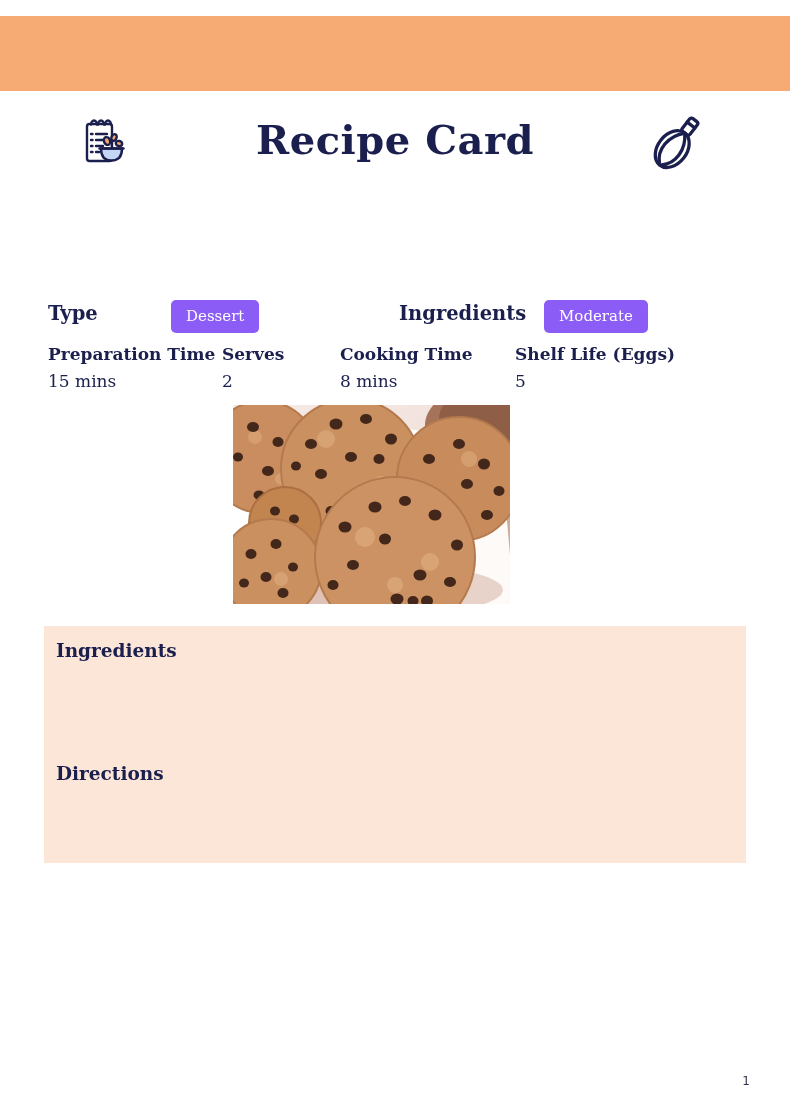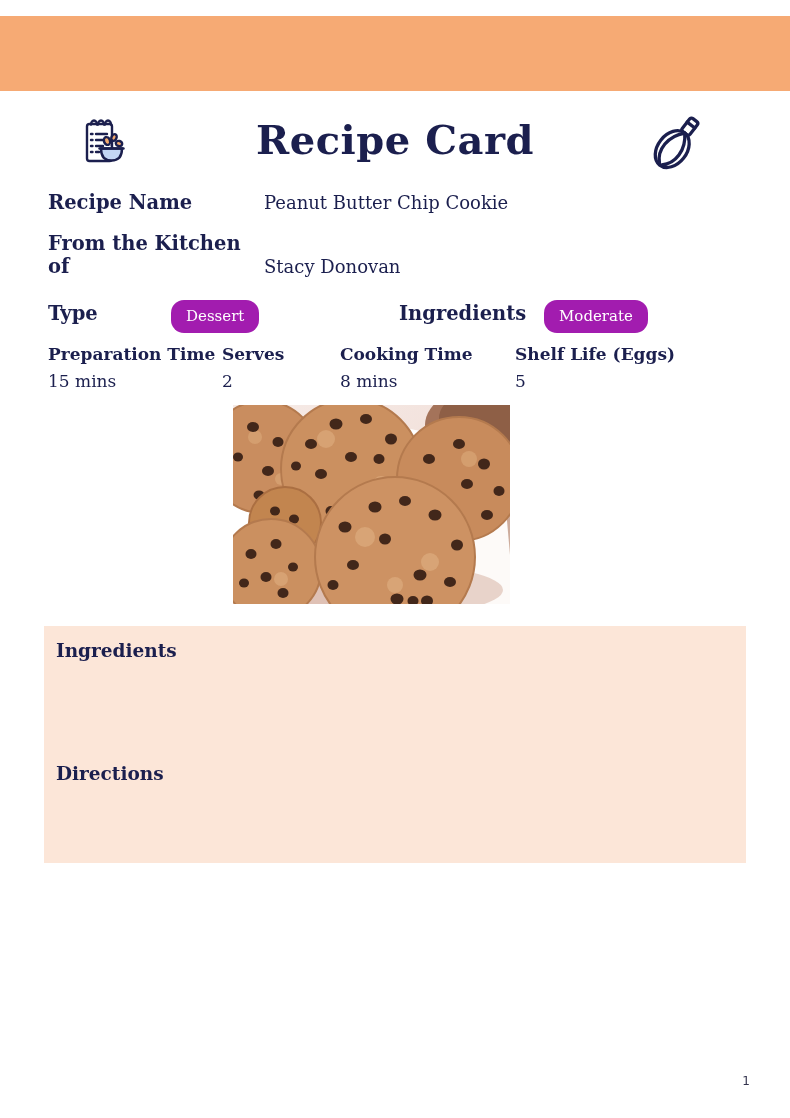--- a/index.html
+++ b/index.html
@@ -57,28 +57,28 @@
   }
   .field-value { font-size: 18px; }
 
   .row-type { position: absolute; top: 284px; left: 0; width: 688px; height: 36px; }
   .type-label       { position: absolute; left: 48px;  top: 2px; font-size: 19.5px; font-weight: bold; }
   .difficulty-label { position: absolute; left: 399px; top: 2px; font-size: 19.5px; font-weight: bold; }
   .pill-button {
     position: absolute;
     top: 0;
     display: inline-block;
-    background: #a21caf;
+    background: #8b5cf6;
     color: #ffffff;
     font-family: "DejaVu Serif", "Liberation Serif", serif;
     font-size: 15px;
     line-height: 15px;
     padding: 9px 15px 9px 15px;
     border: none;
-    border-radius: 13px;
+    border-radius: 5px;
     cursor: pointer;
   }
   .type-button       { left: 171px; }
   .difficulty-button { left: 544px; }
 
   .stats-row { position: absolute; top: 328px; left: 0; width: 790px; }
   .stat { position: absolute; top: 0; }
   .stat-0 { left: 48px;  }
   .stat-1 { left: 222px; }
   .stat-2 { left: 340px; }
@@ -161,27 +161,21 @@
       <g fill="none" stroke="#1b1f4e" stroke-width="3.4" stroke-linecap="round" transform="rotate(38 32 32)">
         <rect x="27" y="2" width="10" height="17" rx="2.5"></rect>
         <line x1="27" y1="8.5" x2="37" y2="8.5"></line>
         <ellipse cx="32" cy="40" rx="15" ry="21"></ellipse>
         <path d="M32 19 C20 32 20 50 30.5 59.5"></path>
         <path d="M32 19 C44 32 44 50 33.5 59.5"></path>
       </g>
     </svg>
   </div>
 
-  <div class="field-row row-name">
-    <span class="field-label">Recipe Name</span><span class="field-value">Peanut Butter Chip Cookie</span>
-  </div>
-
-  <div class="field-row row-kitchen">
-    <span class="field-label">From the Kitchen of</span><span class="field-value">Stacy Donovan</span>
-  </div>
+
 
   <div class="row-type">
     <span class="type-label">Type</span>
     <button class="pill-button type-button">Dessert</button>
     <span class="difficulty-label">Ingredients</span>
     <button class="pill-button difficulty-button">Moderate</button>
   </div>
 
   <div class="stats-row">
     <div class="stat stat-0">

